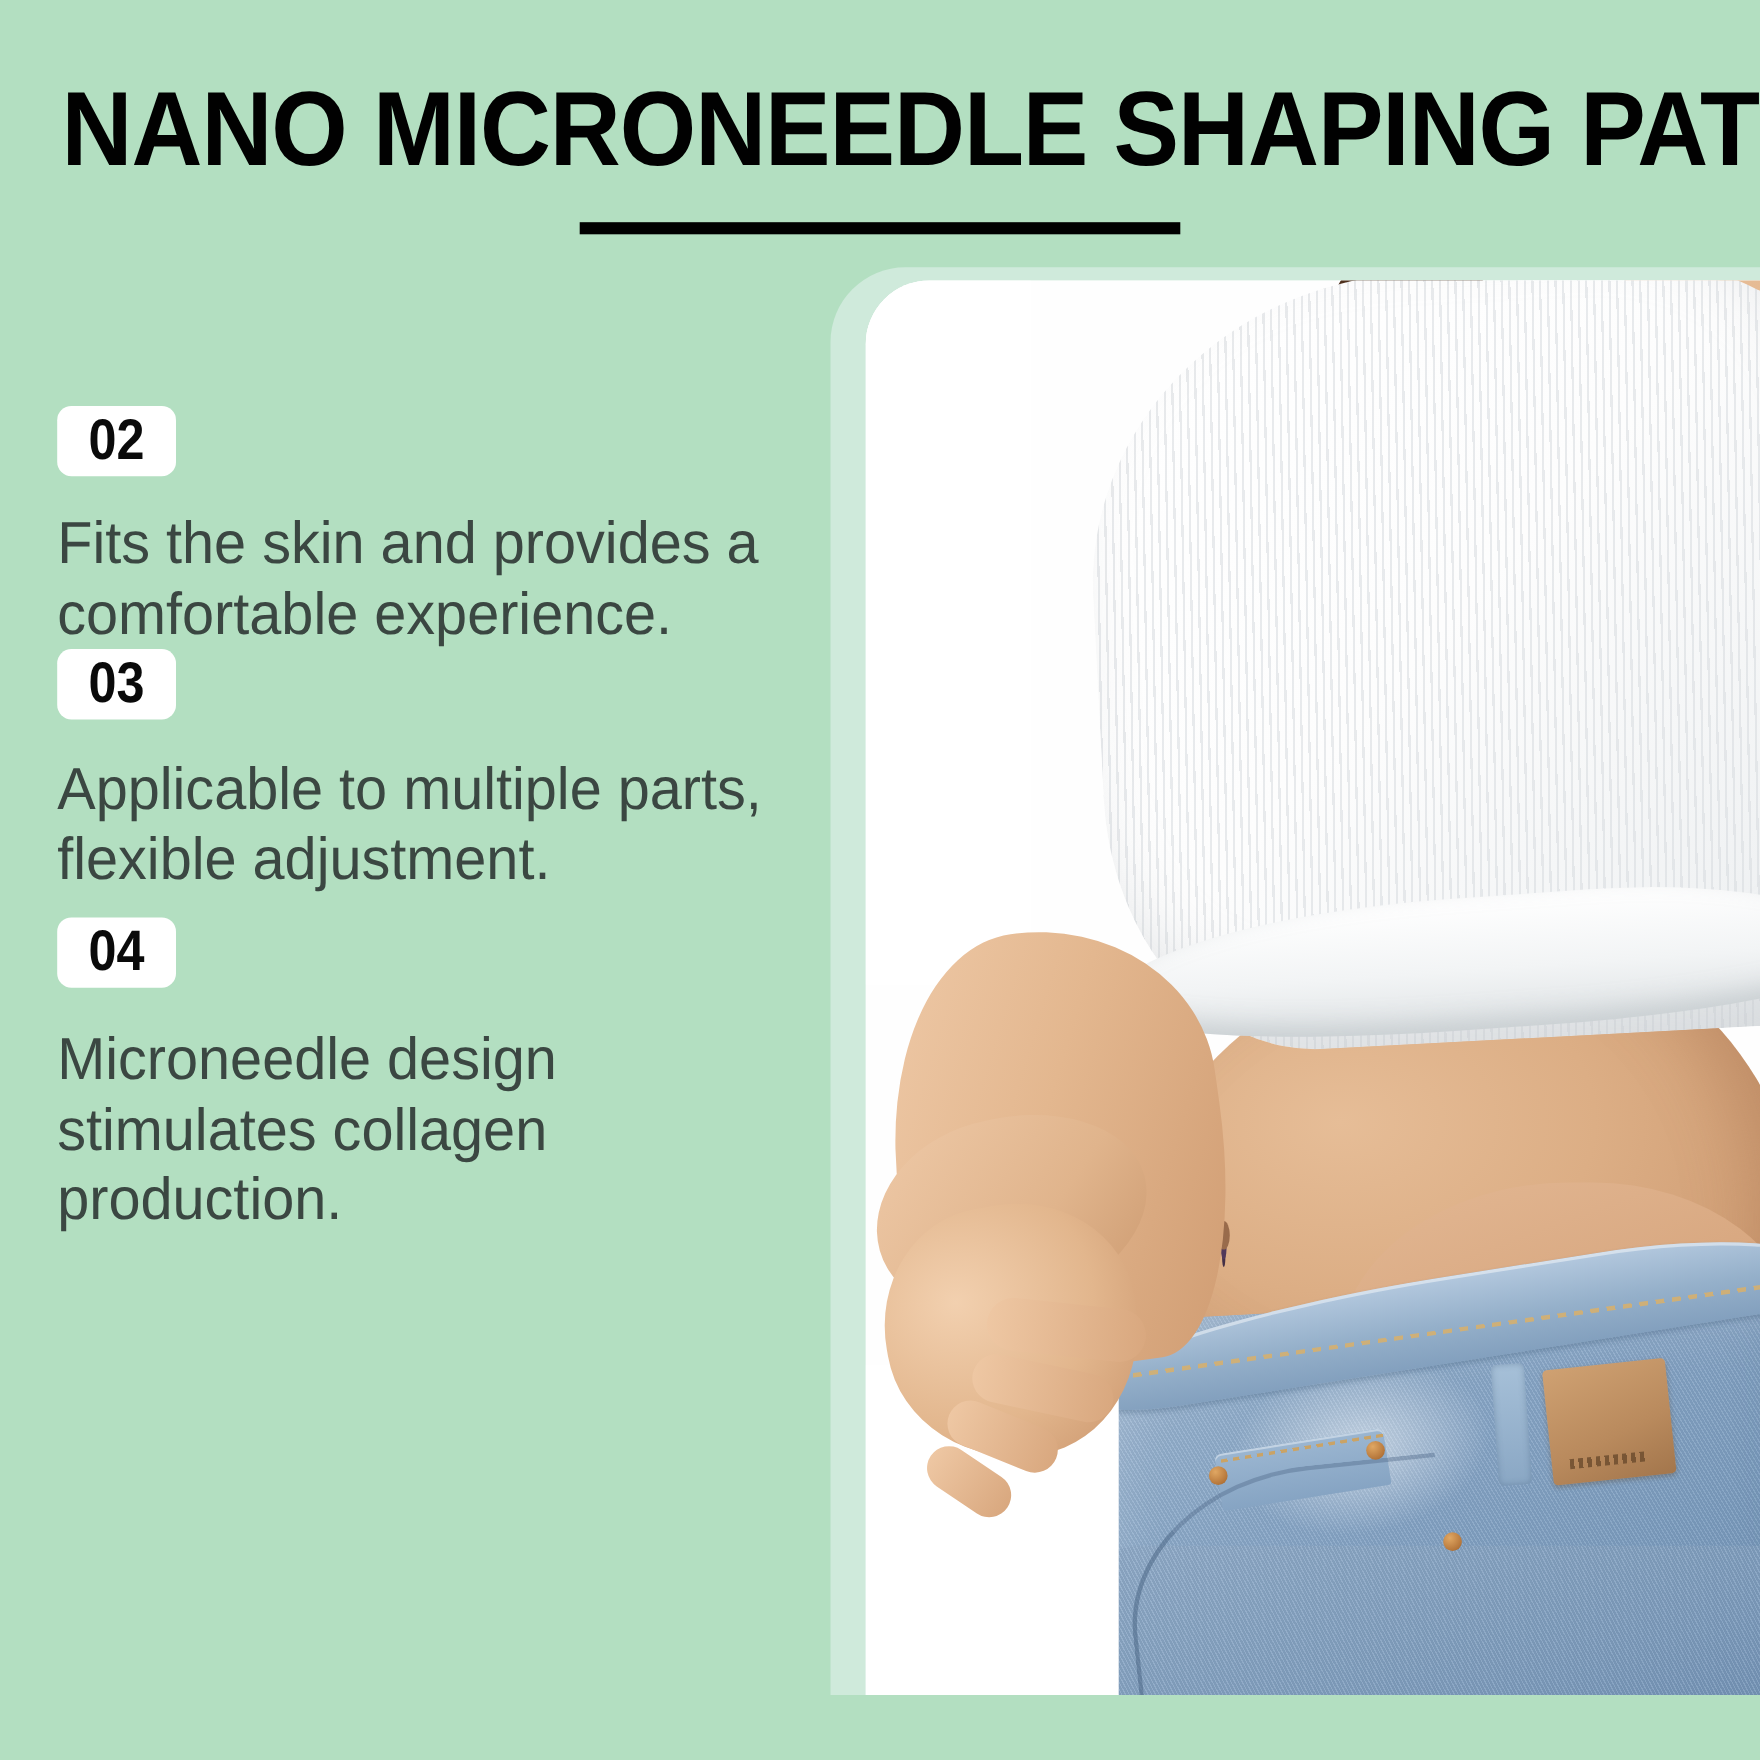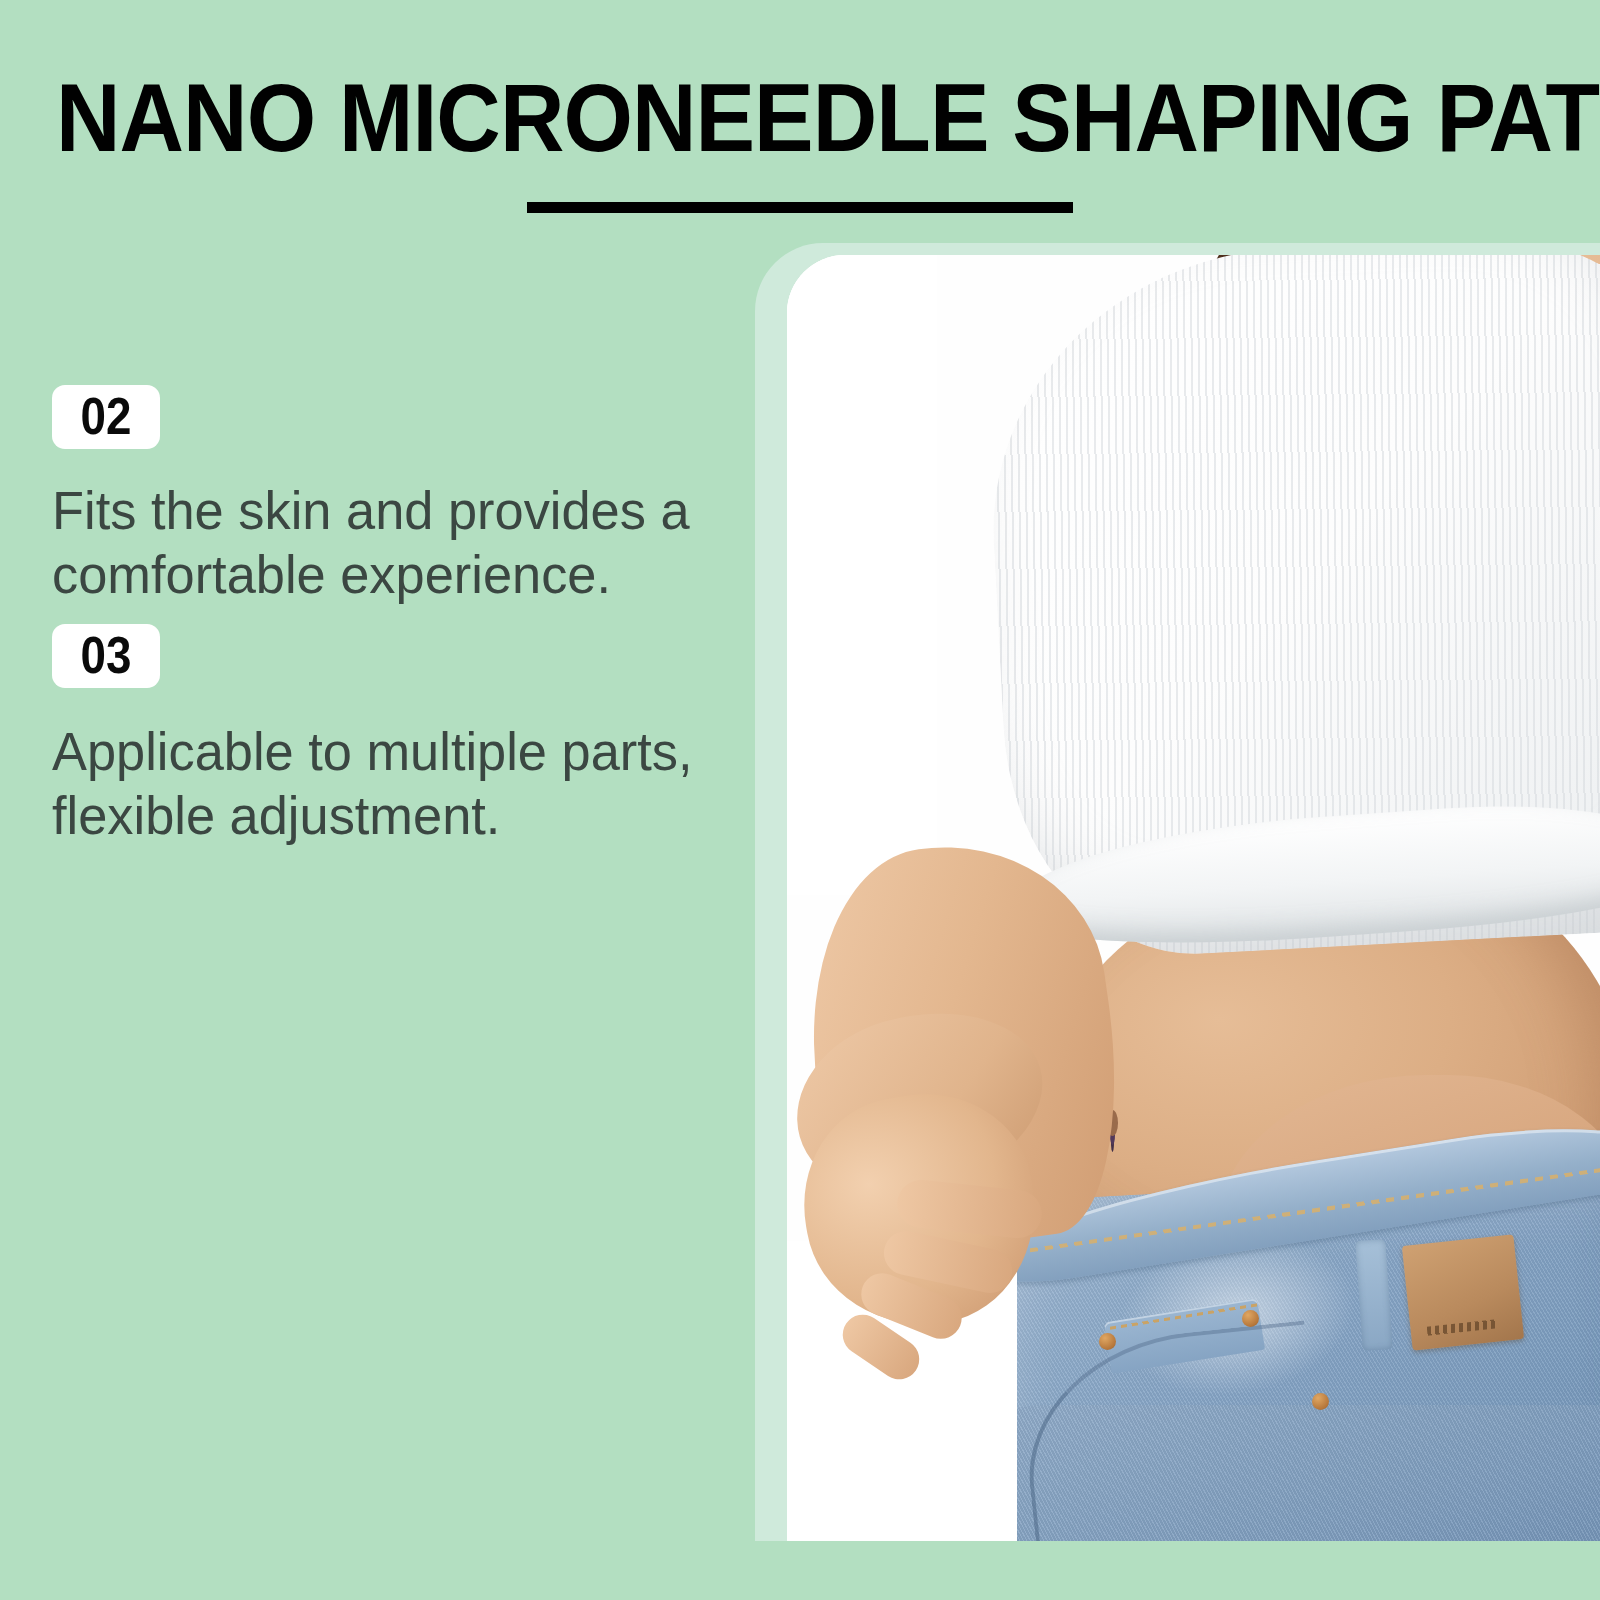--- a/index.html
+++ b/index.html
@@ -75,23 +75,23 @@
     font-size:54px;
     line-height:1.18;
     color:#3b4742;
     transform:scaleX(0.97);
     transform-origin:left top;
     margin-top:6px;
     max-width:690px;
   }
 
   .f1 .feature-text { margin-top:4px; }
-  .f2 { margin-top:50px; }
+  .f2 { margin-top:34px; }
   .f2 .feature-text { margin-top:30px; }
-  .f3 { margin-top:18px; }
+  .f3 { }
   .f3 .feature-text { margin-top:32px; }
   .f4 { margin-top:20px; }
   .f4 .feature-text { margin-top:34px; }
 
   
   .panel-backing {
     position:absolute;
     left:755px; top:243px;
     width:845px; height:1298px;
     background:#cfeadb;
@@ -353,20 +353,26 @@
       <div class="feature-text">Fits the skin and provides a comfortable experience.</div>
     </div>
 
     <div class="feature f3">
       <div class="badge">
         <span class="badge-num">03</span>
       </div>
       <div class="feature-text">Applicable to multiple parts, flexible adjustment.</div>
     </div>
 
+    <div class="feature f4">
+      <div class="badge">
+        <span class="badge-num">04</span>
+      </div>
+      <div class="feature-text">Microneedle design stimulates collagen production.</div>
+    </div>
 
   </div>
 
   <div class="panel-backing"></div>
 
   <div class="photo-frame">
     <div class="photo">
 
       <div class="neck-skin"></div>
       <div class="hair"></div>

